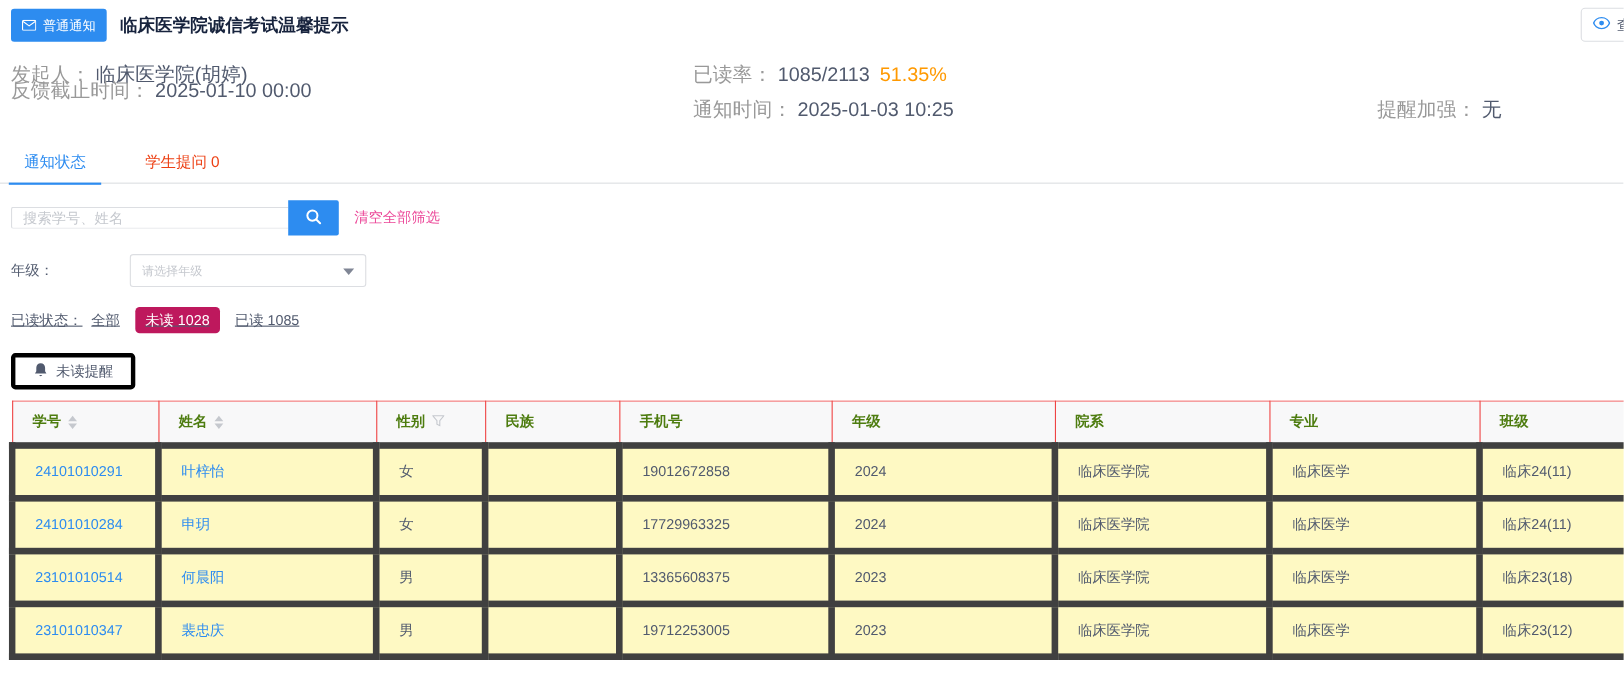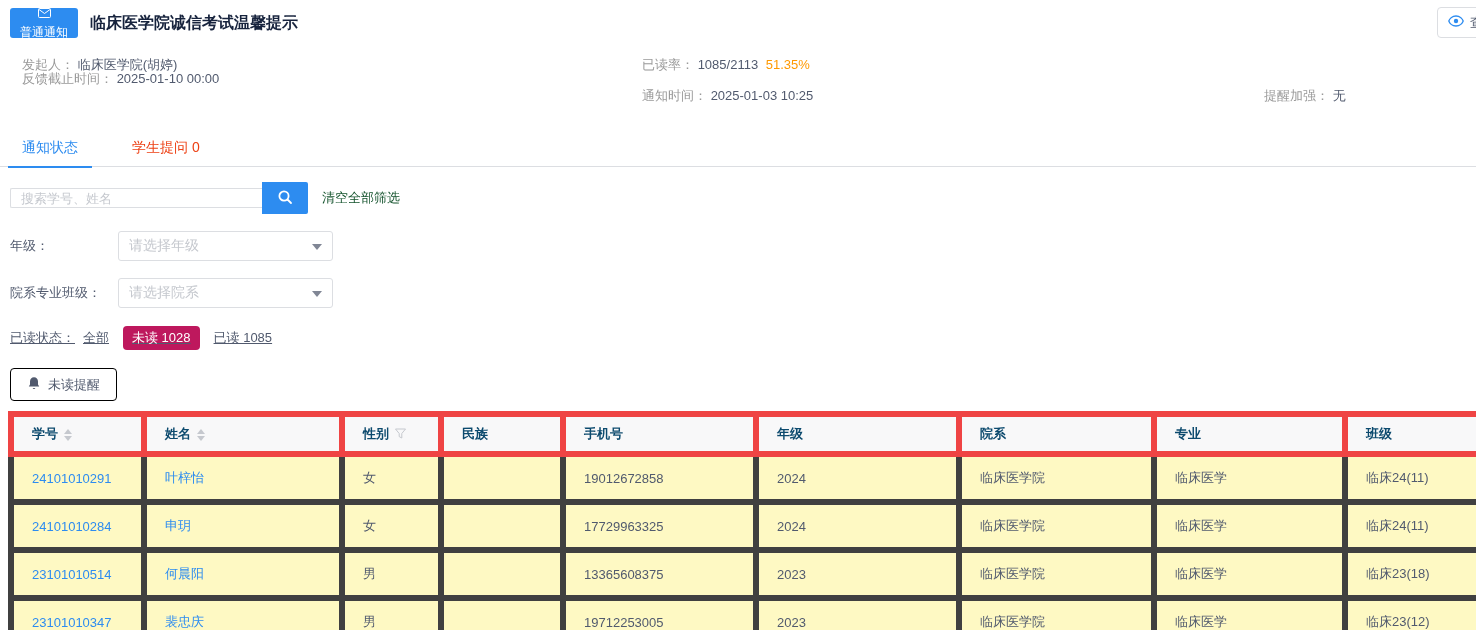--- a/index.html
+++ b/index.html
@@ -3,29 +3,29 @@
 <meta charset="utf-8">
 <style>
   * { margin:0; padding:0; box-sizing:border-box; }
   html,body { width:1476px; height:630px; overflow:hidden; background:#fff;
     font-family:"Liberation Sans","DejaVu Sans",sans-serif; color:#515a6e; font-size:14px; }
   .page { position:relative; width:1476px; height:630px; padding:10px 0 0 10px; }
 
   
   .title-row { display:flex; align-items:center; height:26px; }
   .badge { display:inline-flex; align-items:center; gap:6px; background:#2d8cf0; color:#fff;
-    font-size:12px; padding:0 10px; height:30px; border-radius:3px;flex-direction:column; }
+    font-size:12px; padding:0 10px; height:30px; border-radius:3px; }
   .badge svg { display:block; }
   .page-title { font-size:16px; font-weight:bold; color:#17233d; margin-left:12px; }
   .view-btn { position:absolute; left:1437px; top:7px; width:90px; height:31px;
     background:#fff; border:1px solid #dcdee2; border-radius:4px; display:flex;
     align-items:center; gap:6px; padding:0 0 0 10px; font-size:13px; color:#515a6e; cursor:pointer; }
 
   
-  .meta { position:relative; height:66px; margin-top:20px; font-size:13px;margin-left:12px; }
+  .meta { position:relative; height:66px; margin-top:20px; font-size:18px; }
   .meta .lbl { color:#999; }
   .meta .val { color:#515a6e; }
   .m-pos { position:absolute; white-space:nowrap; }
   .pct { color:#ff9900; margin-left:4px; }
 
   
   .tabs { position:relative; border-bottom:1px solid #dcdee2; height:37px; margin-top:8px;
     margin-left:-10px; padding-left:8px; display:flex; }
   .tab { height:37px; line-height:34px; padding:0 14px; margin-right:26px; font-size:14px;
     cursor:pointer; position:relative; }
@@ -34,48 +34,48 @@
   .tab.alert { color:#ed4014; }
 
   
   .search-row { display:flex; align-items:center; margin-top:15px; height:32px; }
   .search-input { width:252px; height:20px; border:1px solid #dcdee2; border-right:none;
     border-radius:2px 0 0 2px; padding:0 10px; font-size:13px; color:#515a6e; outline:none;
     font-family:inherit; }
   .search-input::placeholder { color:#c5c8ce; }
   .search-btn { width:46px; height:32px; background:#2d8cf0; border:none; border-radius:0 2px 2px 0;
     display:flex; align-items:center; justify-content:center; cursor:pointer; }
-  .clear-link { color:#14532d; margin-left:14px; font-size:13px; cursor:pointer; text-decoration:none; }
+  .clear-link { color:#ec4899; margin-left:14px; font-size:13px; cursor:pointer; text-decoration:none; }
 
   
   .filter-row { display:flex; align-items:center; margin-top:17px; height:30px; }
   .filter-label { width:108px; font-size:13px; color:#515a6e; }
   .select { position:relative; width:215px; height:30px; border:1px solid #dcdee2; border-radius:3px;
-    display:flex; align-items:center; padding:0 24px 0 10px; color:#c5c8ce; font-size:14px;
+    display:flex; align-items:center; padding:0 24px 0 10px; color:#c5c8ce; font-size:11px;
     cursor:pointer; background:#fff; }
   .select .caret { position:absolute; right:10px; top:12px; width:0; height:0;
     border-left:5px solid transparent; border-right:5px solid transparent; border-top:6px solid #808695; }
 
   .status-row { display:flex; align-items:center; margin-top:18px; height:24px; font-size:13px;text-decoration:underline; }
   .status-item { color:#515a6e; cursor:pointer; margin-right:14px; }
   .status-label { margin-right:8px; }
   .pill { background:#be185d; color:#fff; border-radius:4px; padding:3px 9px; margin-right:14px; cursor:pointer; }
 
   
-  .remind-btn { margin-top:18px; height:33px; background:#fff; border:1px solid #000000;
+  .remind-btn { margin-top:18px; height:33px; background:#fff; border:4px solid #000000;
     border-radius:4px; display:inline-flex; align-items:center; gap:7px; padding:0 16px;
     font-size:13px; color:#515a6e; cursor:pointer; }
 
   
   .table-wrap { margin-top:10px; margin-left:-2px; width:1470px; overflow:hidden; }
   table { border-collapse:collapse; table-layout:fixed; width:1620px; font-size:13px; }
   col.c0{width:133px} col.c1{width:198px} col.c2{width:99px} col.c3{width:122px}
   col.c4{width:193px} col.c5{width:203px} col.c6{width:195px} col.c7{width:191px} col.c8{width:286px}
   thead th { background:#f8f8f9; height:40px; text-align:left; padding:0 0 0 18px;
-    border:6px solid #ef4444; color:#0c4a6e; font-weight:bold; white-space:nowrap; }
+    border:1px solid #ef4444; color:#4d7c0f; font-weight:bold; white-space:nowrap; }
   tbody td { height:48px; border:6px solid #404040; padding:0 0 0 18px; background:#fef9c3; white-space:nowrap; }
   td a { color:#2d8cf0; text-decoration:none; cursor:pointer; }
   .sorters { display:inline-block; vertical-align:middle; margin-left:6px; }
   .sorters i { display:block; width:0; height:0; border-left:4px solid transparent; border-right:4px solid transparent; }
   .sorters .up { border-bottom:5px solid #c5c8ce; margin-bottom:2px; }
   .sorters .dn { border-top:5px solid #c5c8ce; }
   .funnel { display:inline-block; vertical-align:-1px; margin-left:6px; }
 </style>
 </head>
 <body>
@@ -155,27 +155,20 @@
   
   <div class="filter-row">
     <span class="filter-label">年级：</span>
     <div class="select">
       <span>请选择年级</span>
       <span class="caret"></span>
     </div>
   </div>
 
   
-  <div class="filter-row">
-    <span class="filter-label">院系专业班级：</span>
-    <div class="select">
-      <span>请选择院系</span>
-      <span class="caret"></span>
-    </div>
-  </div>
 
   
   <div class="status-row">
     <span class="status-item status-label">已读状态：</span>
     <span class="status-item">全部</span>
     <span class="pill">未读 1028</span>
     <span class="status-item">已读 1085</span>
   </div>
 
   

